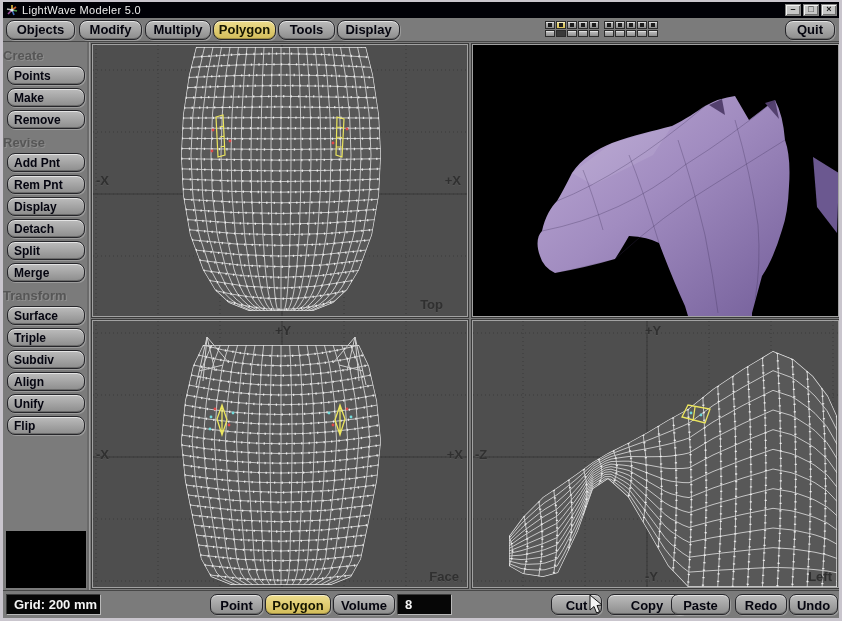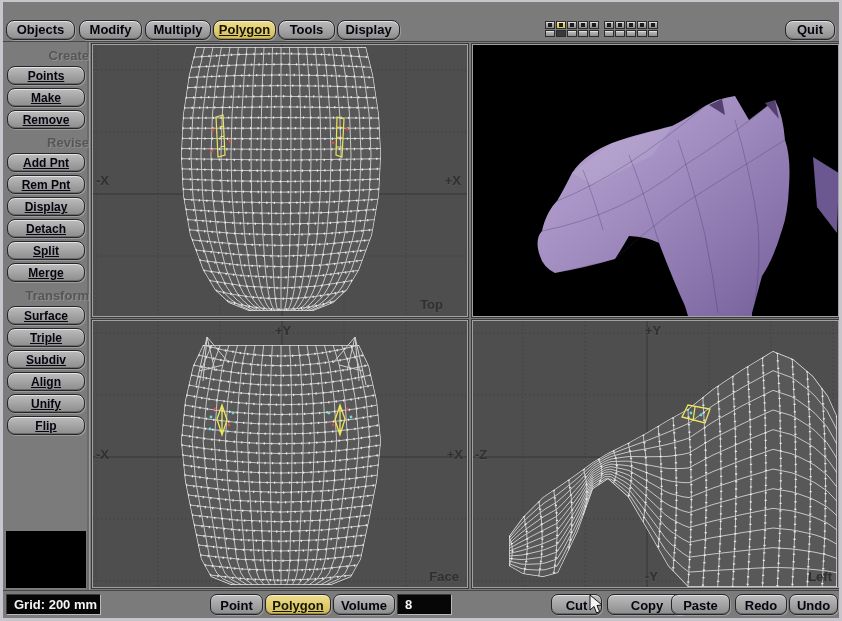--- a/index.html
+++ b/index.html
@@ -35,21 +35,20 @@
     position:absolute;top:2px;height:20px;
     background:linear-gradient(#bcbcbc,#8d8d8d);
     border:1px solid #26262a;border-radius:8px;
     box-shadow:inset 0 1px 0 rgba(255,255,255,.6), inset 0 -1px 0 rgba(0,0,0,.25), 1px 1px 0 rgba(255,255,255,.25);
     color:#05050f;font-size:13px;font-weight:bold;text-align:center;line-height:18px;
     padding:0;cursor:pointer;
   }
   .tab.active,.mode.active{
     background:linear-gradient(#eedd8d,#d2bc59);
     color:#151500;
-    text-decoration:underline;
   }
   
   #layerbank{position:absolute;left:542px;top:3px;display:flex;align-items:flex-start;}
   .laycol{display:flex;flex-direction:column;gap:1px;margin-right:1px;}
   .laycol.gap{margin-left:4px;}
   .laycell{
     width:10px;height:8px;background:linear-gradient(#c2c2c2,#8f8f8f);
     border:1px solid #2c2c2c;box-shadow:inset 0 1px 0 rgba(255,255,255,.5);
     display:flex;align-items:center;justify-content:center;
   }
@@ -57,32 +56,31 @@
   .laycell.sel{background:linear-gradient(#efe089,#d8c258);}
   .laycell.blank{background:#3a3a3a;border-color:#2c2c2c;box-shadow:none;}
   .laycell.bot{height:7px;}
   
   #sidebar{
     position:absolute;left:0;top:40px;width:87px;bottom:28px;
     background:#7b7b7b;border-right:1px solid #9e9e9e;
     box-shadow:inset -2px 0 0 #6a6a6a;
   }
   .seclabel{
-    margin:6px auto 2px auto;text-align:right;
+    margin:6px auto 2px auto;text-align:left;
     color:#565656;font-size:13px;font-weight:bold;
     text-shadow:1px 1px 0 #8f8f8f;
   }
   .sbtn{
     display:block;width:78px;height:19px;margin:3px auto;
     background:linear-gradient(#bcbcbc,#8d8d8d);
     border:1px solid #26262a;border-radius:8px;
     box-shadow:inset 0 1px 0 rgba(255,255,255,.6), inset 0 -1px 0 rgba(0,0,0,.25), 1px 1px 0 rgba(255,255,255,.25);
-    color:#050510;font-size:12px;font-weight:bold;text-align:center;line-height:17px;
+    color:#050510;font-size:12px;font-weight:bold;text-align:left;line-height:17px;
     cursor:pointer;
-    text-decoration:underline;
   }
   #preview-box{
     position:absolute;left:3px;bottom:2px;width:80px;height:57px;background:#000;
   }
   
   .vp{
     position:absolute;background:#4e4e4e;
     border:1px solid #a2a2a2;box-shadow:0 0 0 1px #3a3a3a;
     overflow:hidden;cursor:crosshair;
   }
@@ -114,20 +112,39 @@
     color:#05050f;font-size:13px;font-weight:bold;text-align:center;line-height:19px;cursor:pointer;
   }
   #cursor{position:absolute;left:588px;top:594px;pointer-events:none;z-index:50;}
 </style>
 </head>
 <body>
 
 <div id="app">
  <div id="inner">
 
+  <div id="titlebar">
+    <svg width="12" height="12" style="margin-left:3px">
+      <g stroke-width="1.6">
+        <line x1="6" y1="6" x2="6" y2="1" stroke="#e0c040"></line>
+        <line x1="6" y1="6" x2="10" y2="3" stroke="#d06030"></line>
+        <line x1="6" y1="6" x2="11" y2="7" stroke="#50a050"></line>
+        <line x1="6" y1="6" x2="8" y2="11" stroke="#4070c0"></line>
+        <line x1="6" y1="6" x2="2" y2="10" stroke="#a050a0"></line>
+        <line x1="6" y1="6" x2="1" y2="5" stroke="#c0c0c0"></line>
+        <circle cx="6" cy="6" r="1.6" fill="#e8e8e8"></circle>
+      </g>
+    </svg>
+    <span class="ttl">LightWave Modeler 5.0</span>
+    <span id="winbtns">
+      <span class="winbtn">–</span>
+      <span class="winbtn">□</span>
+      <span class="winbtn">×</span>
+    </span>
+  </div>
 
   <div id="menubar">
     <button class="tab" style="left:3px;width:69px">Objects</button>
     <button class="tab" style="left:76px;width:63px">Modify</button>
     <button class="tab" style="left:142px;width:66px">Multiply</button>
     <button class="tab active" style="left:210px;width:63px">Polygon</button>
     <button class="tab" style="left:275px;width:57px">Tools</button>
     <button class="tab" style="left:334px;width:63px">Display</button>
     <div id="layerbank">
           <div class="laycol">

